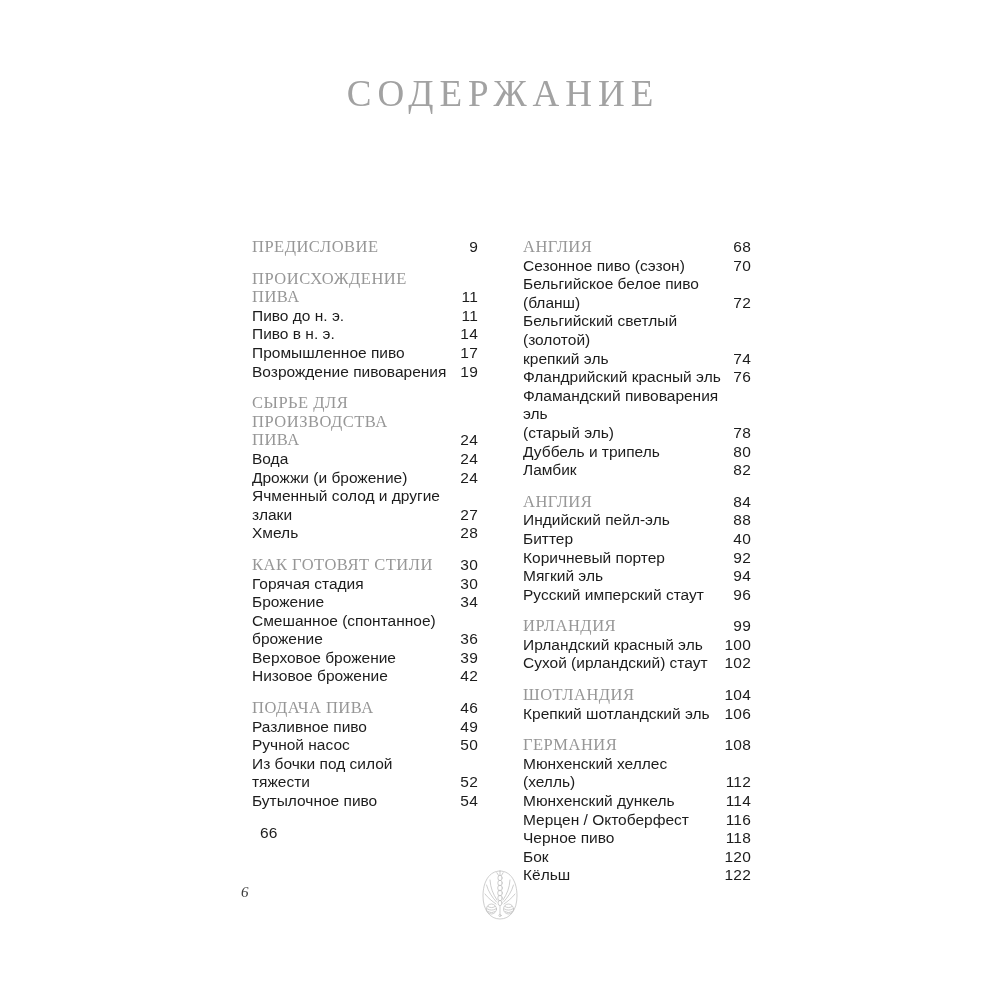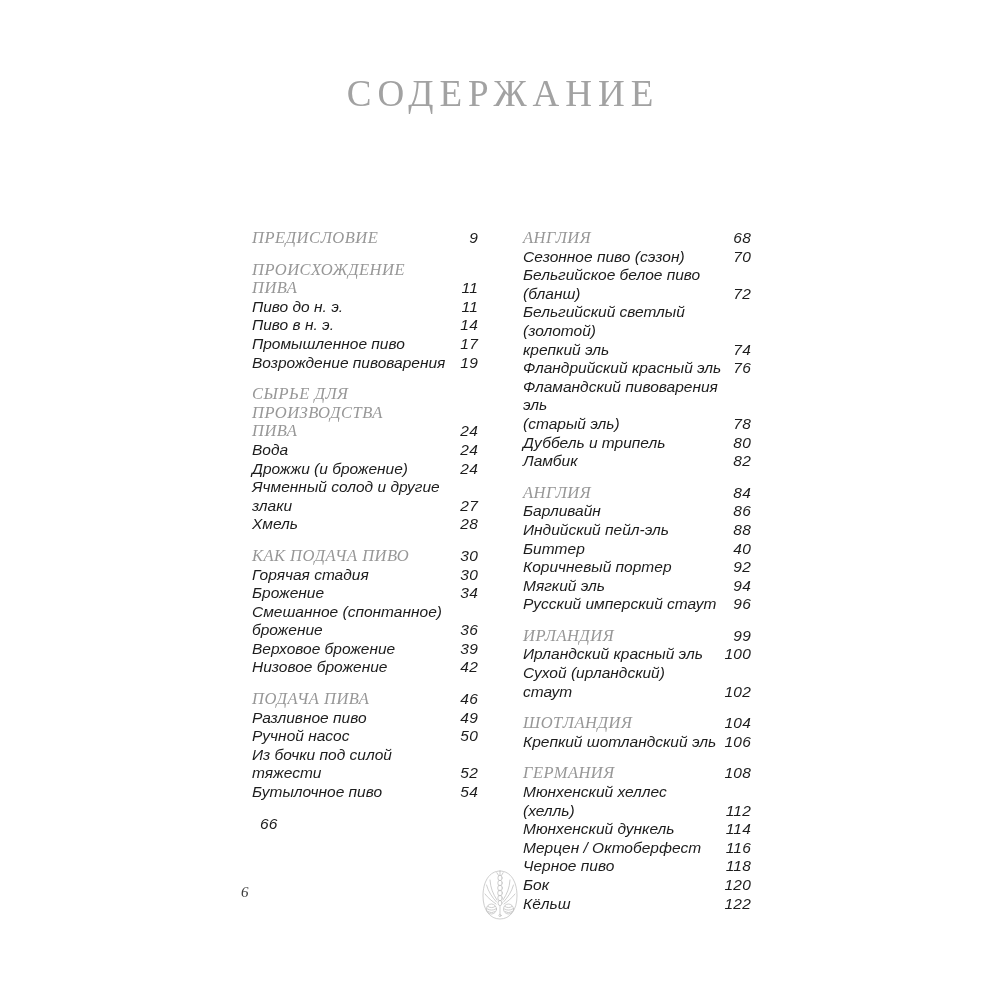--- a/index.html
+++ b/index.html
@@ -21,24 +21,23 @@
     position:absolute;top:72px;left:0;right:0;
     text-align:center;
     font-family:"Liberation Serif",serif;
     font-weight:400;
     font-size:37px;
     letter-spacing:6px;
     padding-left:6px; 
     color:var(--title-color);
   }
   .col{
-    position:absolute;top:229px;
+    position:absolute;top:238px;
     font-size:15.5px;line-height:18.6px;
     color:var(--text-color);
-    font-style:italic;
   }
   .col-left{left:252px;width:226px;}
   .col-right{left:523px;width:228px;}
   .toc-section{margin-bottom:13px;}
   .toc-section:last-child{margin-bottom:0;}
   .row{display:flex;justify-content:space-between;align-items:flex-end;}
   .row .label{white-space:pre-line;}
   .row .page-num{padding-left:8px;letter-spacing:0.2px;}
   .header-row .h-label{
     font-family:"Liberation Serif",serif;
@@ -111,21 +110,21 @@
 злаки</span>
           <span class="page-num">27</span>
         </div>
         <div class="row item-row">
           <span class="label">Хмель</span>
           <span class="page-num">28</span>
         </div>
       </div>
       <div class="toc-section">
         <div class="row header-row">
-          <span class="label h-label">КАК ПОДАЧА ПИВО</span>
+          <span class="label h-label">КАК ГОТОВЯТ СТИЛИ</span>
           <span class="page-num">30</span>
         </div>
         <div class="row item-row">
           <span class="label">Горячая стадия</span>
           <span class="page-num">30</span>
         </div>
         <div class="row item-row">
           <span class="label">Брожение</span>
           <span class="page-num">34</span>
         </div>
@@ -206,24 +205,20 @@
         </div>
         <div class="row item-row">
           <span class="label">Ламбик</span>
           <span class="page-num">82</span>
         </div>
       </div>
       <div class="toc-section">
         <div class="row header-row">
           <span class="label h-label">АНГЛИЯ</span>
           <span class="page-num">84</span>
-        </div>
-        <div class="row item-row">
-          <span class="label">Барливайн</span>
-          <span class="page-num">86</span>
         </div>
         <div class="row item-row">
           <span class="label">Индийский пейл-эль</span>
           <span class="page-num">88</span>
         </div>
         <div class="row item-row">
           <span class="label">Биттер</span>
           <span class="page-num">40</span>
         </div>
         <div class="row item-row">

